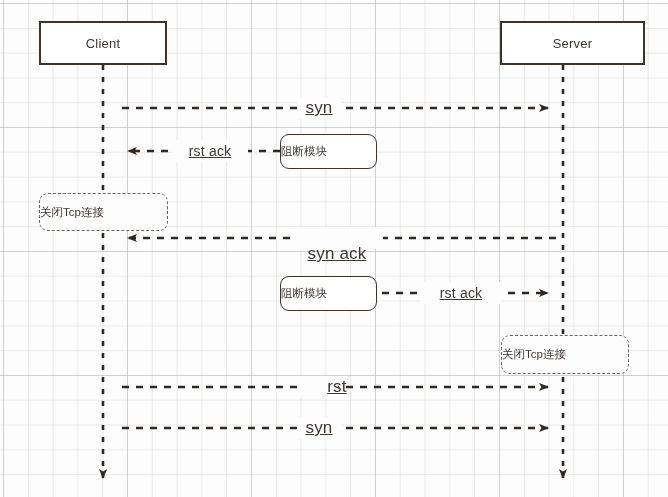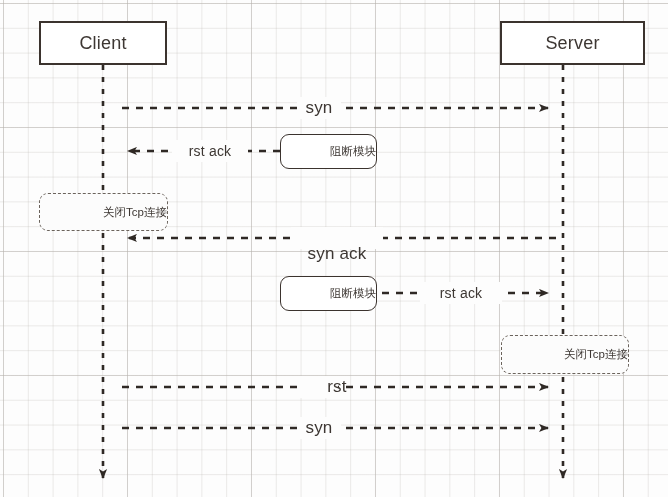--- a/index.html
+++ b/index.html
@@ -36,37 +36,36 @@
   
   .actor-box {
     position: absolute;
     box-sizing: border-box;
     border: 2.5px solid #3b332e;
     background: #ffffff;
     display: flex;
     align-items: center;
     justify-content: center;
     color: #3d3733;
-    font-size: 18px;
+    font-size: 13px;
     letter-spacing: 0.2px;
   }
   #actor-client { left: 39px;  top: 21px; width: 128px; height: 44px; }
   #actor-server { left: 500px; top: 21px; width: 145px; height: 44px; }
 
   
   .note-box {
     position: absolute;
     box-sizing: border-box;
     display: flex;
     align-items: center;
-    justify-content: flex-end;
+    justify-content: flex-start;
     background: #fcfcfc;
     color: #3d3733;
     font-size: 11.5px;
-    padding-left: 40px;
   }
   .note-dashed {
     border: 1.4px dashed #6b635c;
     border-radius: 9px;
     margin-top: 13px;
   }
   .note-solid {
     border: 1.7px solid #3b332e;
     border-radius: 9px;
     background: #ffffff;
@@ -78,20 +77,21 @@
 
   
   .msg-label {
     position: absolute;
     color: #3d3733;
     font-size: 17px;
     background: transparent;
     white-space: nowrap;
     transform: translate(-50%, -50%);
     letter-spacing: 0.2px;
+    text-decoration: underline;
   }
   .msg-label.small { font-size: 14px; }
 </style>
 </head>
 <body>
 
 <div id="canvas">
 
   <svg id="svg-layer" viewBox="0 0 668 497" xmlns="http://www.w3.org/2000/svg">
     <defs>

